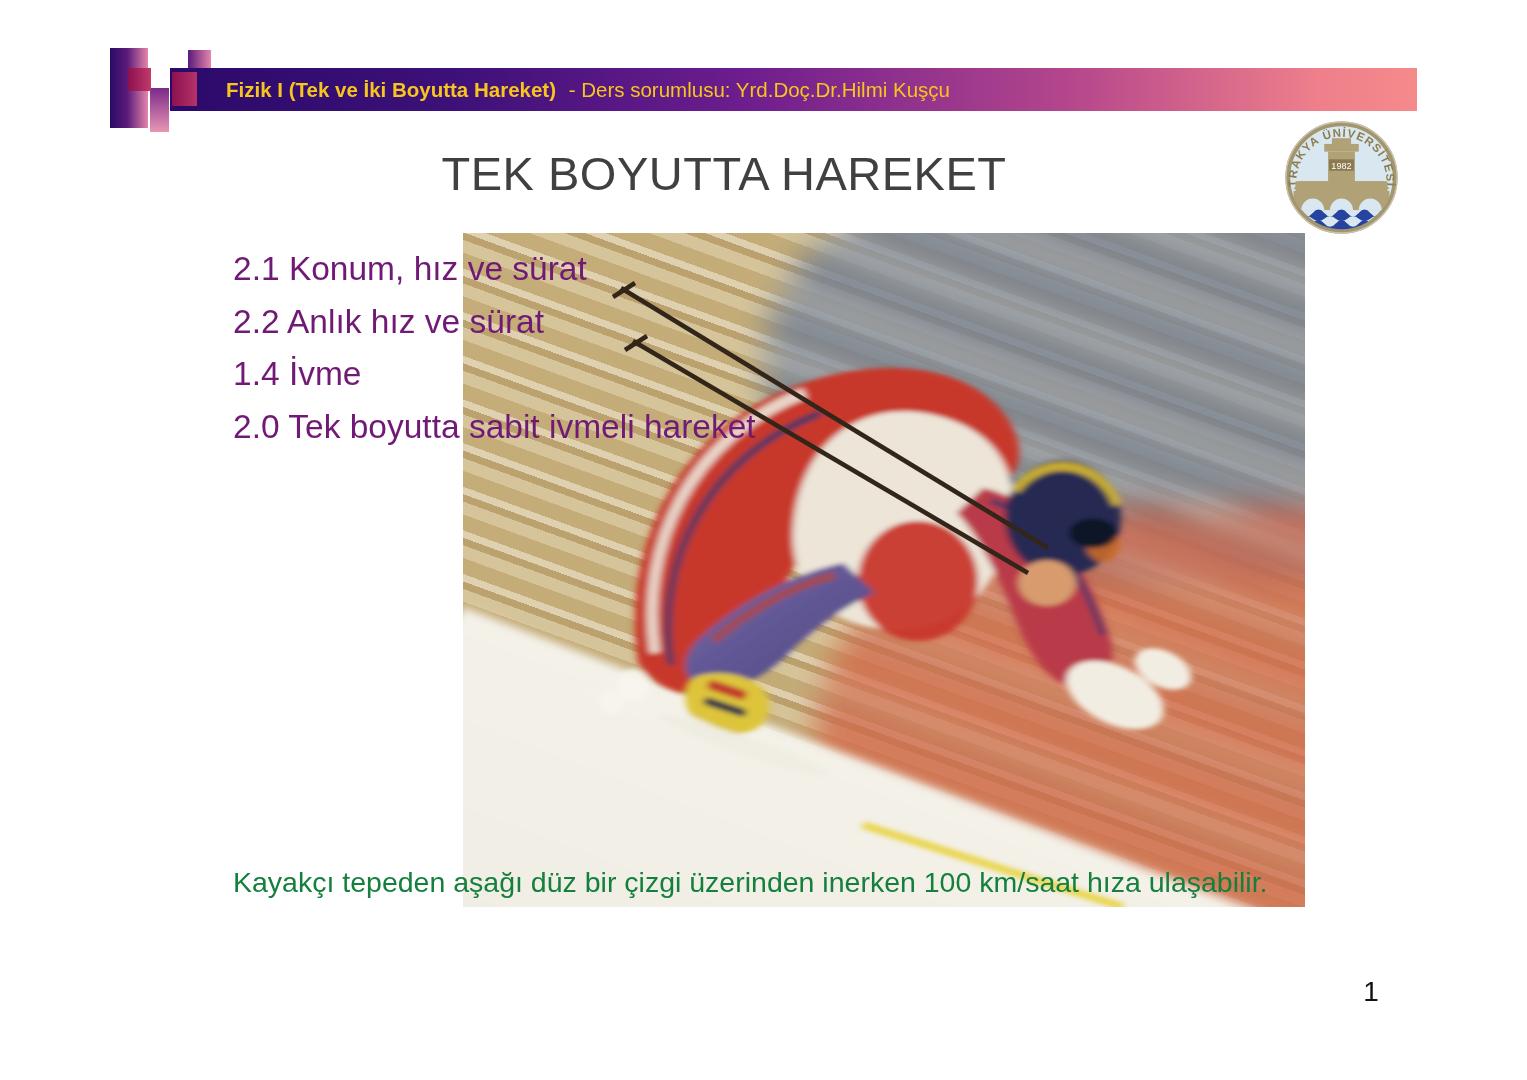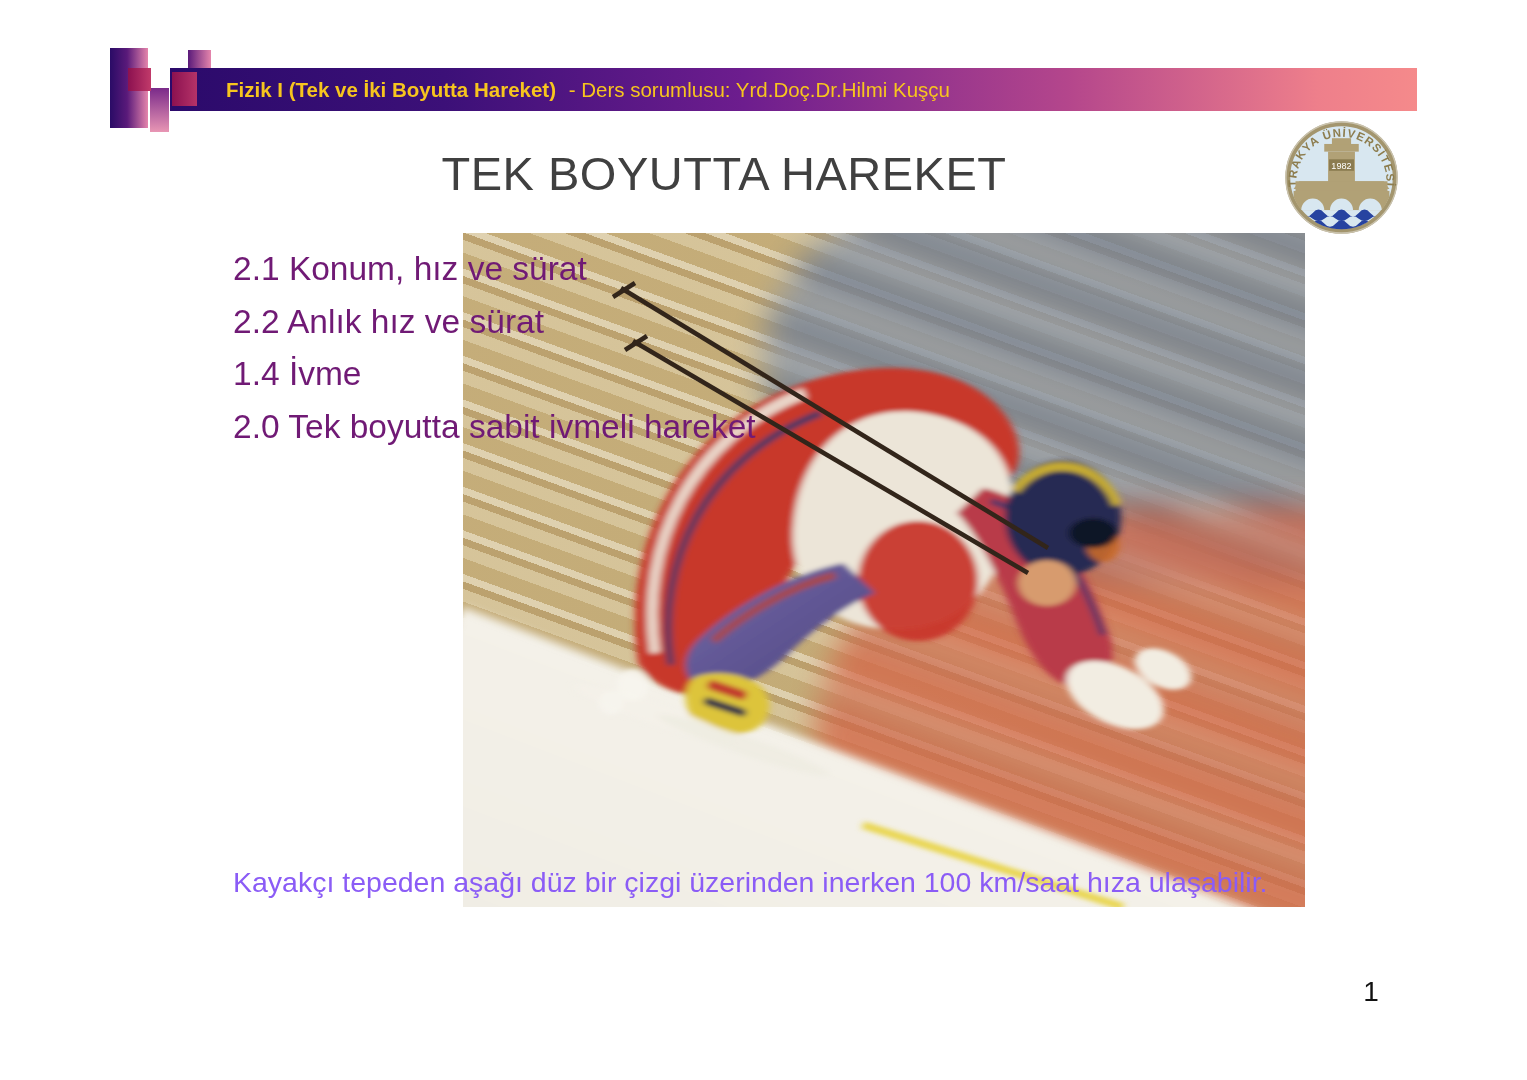--- a/index.html
+++ b/index.html
@@ -63,21 +63,21 @@
     position:absolute;left:0px;top:374px;width:980px;height:560px;
     background:linear-gradient(180deg,#f4f1e9 0%,#edeae1 100%);
     transform:rotate(21deg);transform-origin:0 0;filter:blur(4px);
   }
   .photo svg.skier{position:absolute;left:0;top:0;}
   
   .toc{position:absolute;left:233px;top:234px;z-index:5;color:#701a75;margin-top:9px;}
   .toc-item{font-size:33.5px;line-height:52.6px;white-space:nowrap;}
   
   .caption{
-    position:absolute;left:233px;top:866px;z-index:6;color:#8b5cf6;
+    position:absolute;left:233px;top:866px;z-index:6;color:#15803d;
     font-size:28.5px;white-space:nowrap;
   }
   
   .page-number{position:absolute;left:1356px;top:976px;width:30px;text-align:center;
     font-size:28px;color:#111;}
 </style>
 </head>
 <body>
 
 <div class="slide">

